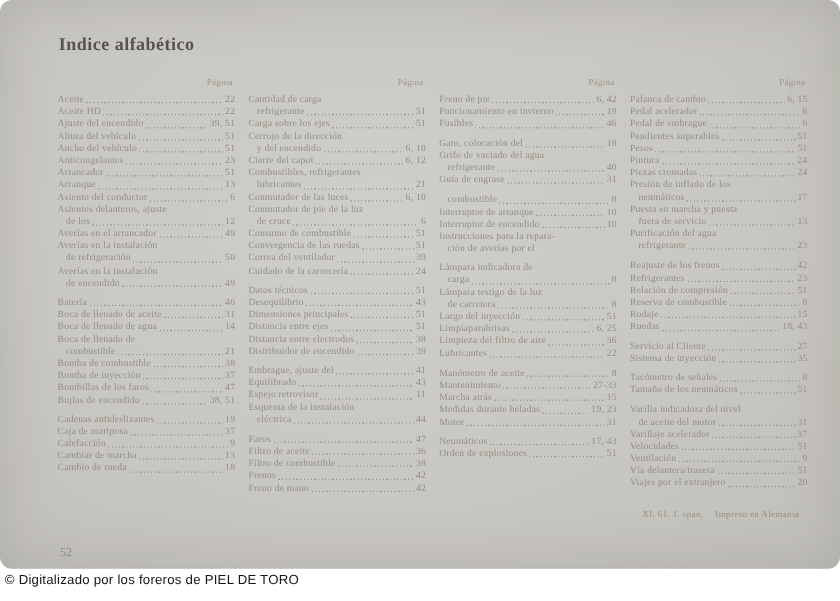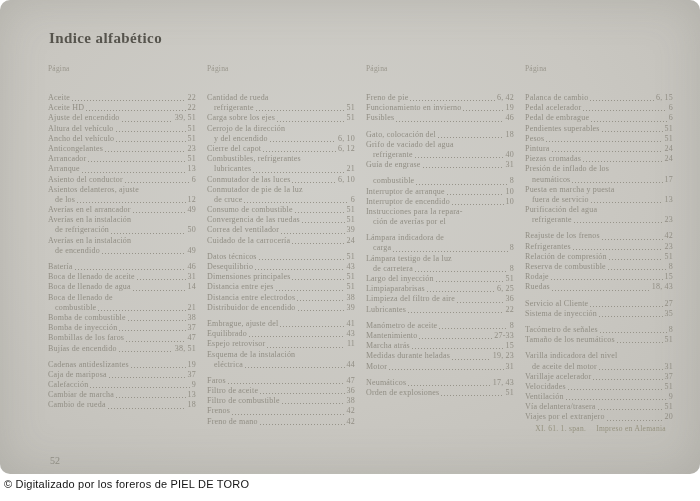--- a/index.html
+++ b/index.html
@@ -18,22 +18,22 @@
   .title{
     position:absolute;left:49px;top:30px;
     font-size:15px;font-weight:bold;color:#56544d;letter-spacing:.4px;
   }
   .cols{
     position:absolute;left:48px;top:64px;width:625px;
     display:flex;gap:11px;
   }
   .col{flex:0 0 148px;width:148px;font-size:8px;color:#918e84;letter-spacing:.2px;}
   .colhead{
-    font-size:7.5px;line-height:9px;height:9px;
-    margin-bottom:20px;color:#9a978d;padding-right:2px;
+    text-align:right;font-size:7.5px;line-height:9px;height:9px;
+    margin-bottom:5px;color:#9a978d;padding-right:2px;
   }
   .group{margin-bottom:6px;}
   .entry{margin:0;}
   .line{display:flex;line-height:10.2px;height:10.2px;white-space:nowrap;overflow:hidden;}
   .line.cont .lbl{padding-left:7px;}
   .lbl{flex:0 1 auto;}
   .dots{
     flex:1 1 auto;min-width:4px;height:1px;align-self:flex-end;
     margin:0 2px 2px 2px;
     background-image:repeating-linear-gradient(to right,#97948a 0 1px,transparent 1px 3px);
@@ -264,21 +264,21 @@
             </div>
           </div>
         </div>
     </div>
     <div class="col">
       <div class="colhead">Página</div>
       <div class="groups">
           <div class="group">
             <div class="entry">
               <div class="line">
-                <span class="lbl">Cantidad de rueda</span>
+                <span class="lbl">Cantidad de carga</span>
               </div>
               <div class="line cont">
                 <span class="lbl">refrigerante</span>
                 <span class="dots"></span>
                 <span class="pg">51</span>
               </div>
             </div>
             <div class="entry">
               <div class="line">
                 <span class="lbl">Carga sobre los ejes</span>

